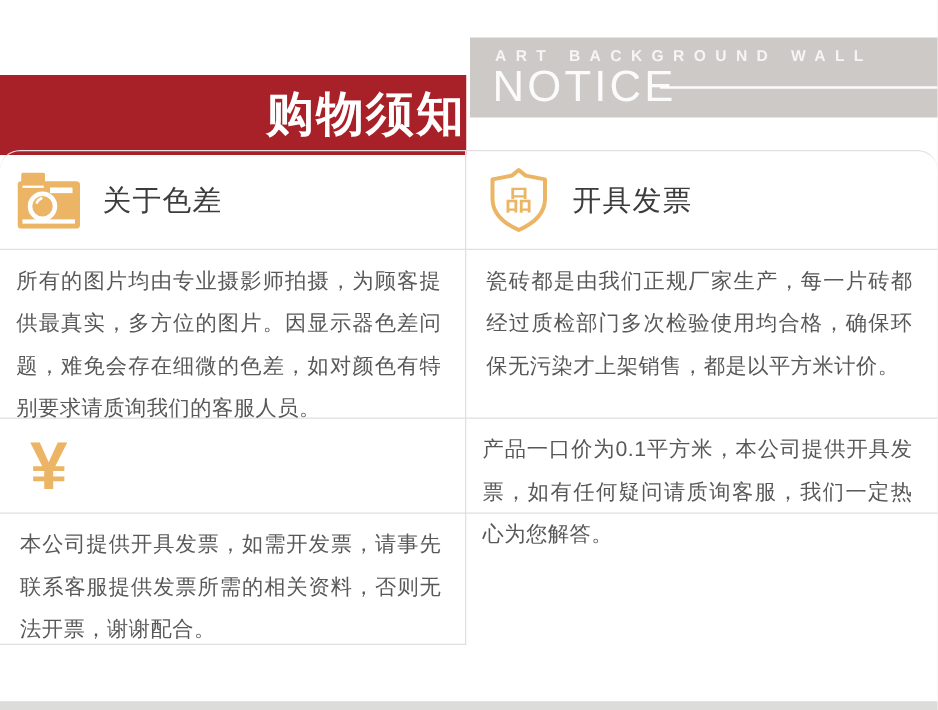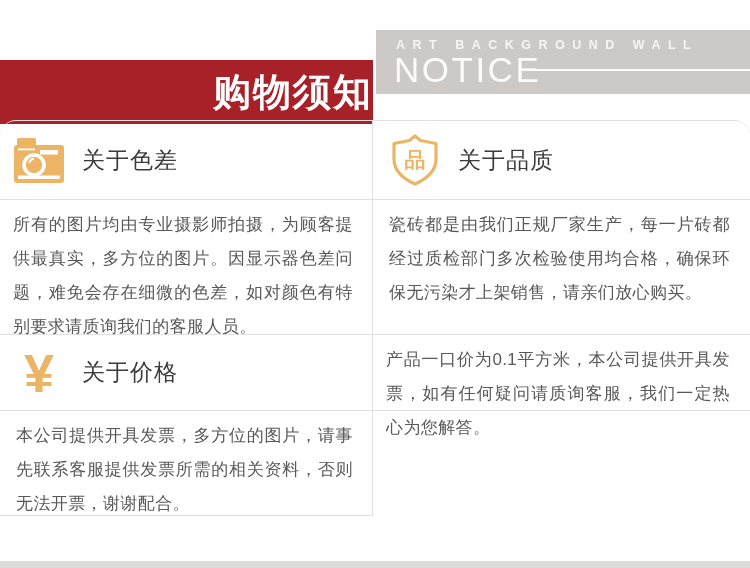--- a/index.html
+++ b/index.html
@@ -110,43 +110,42 @@
       <h3 class="sec-title">关于色差</h3>
     </div>
 
     <div class="cell head right">
       <span class="icon-box">
         <svg width="46" height="52" viewBox="0 0 46 52" aria-hidden="true">
           <path d="M23 2 L28.5 6.5 L44 9.5 V25 C44 36.5 35.5 44.5 23 50 C10.5 44.5 2 36.5 2 25 V9.5 L17.5 6.5 Z" fill="none" stroke="currentColor" stroke-width="3.2" stroke-linejoin="round"></path>
           <text x="23" y="33" text-anchor="middle" font-size="21" font-weight="bold" fill="currentColor">品</text>
         </svg>
       </span>
-      <h3 class="sec-title">关于品质</h3>
+      <h3 class="sec-title">开具发票</h3>
     </div>
 
     <div class="cell bodycell">
       <p>所有的图片均由专业摄影师拍摄，为顾客提供最真实，多方位的图片。因显示器色差问题，难免会存在细微的色差，如对颜色有特别要求请质询我们的客服人员。</p>
     </div>
     <div class="cell bodycell right">
-      <p>瓷砖都是由我们正规厂家生产，每一片砖都经过质检部门多次检验使用均合格，确保环保无污染才上架销售，请亲们放心购买。</p>
+      <p>瓷砖都是由我们正规厂家生产，每一片砖都经过质检部门多次检验使用均合格，确保环保无污染才上架销售，都是以平方米计价。</p>
     </div>
 
     <div class="cell head">
       <span class="icon-box">
         <span class="yen">¥</span>
       </span>
-      <h3 class="sec-title">关于价格</h3>
     </div>
 
 
     <div class="cell bodycell">
       <p>产品一口价为0.1平方米，本公司提供开具发票，如有任何疑问请质询客服，我们一定热心为您解答。</p>
     </div>
     <div class="cell bodycell right">
-      <p>本公司提供开具发票，多方位的图片，请事先联系客服提供发票所需的相关资料，否则无法开票，谢谢配合。</p>
+      <p>本公司提供开具发票，如需开发票，请事先联系客服提供发票所需的相关资料，否则无法开票，谢谢配合。</p>
     </div>
 
   </section>
 
   <div class="v-divider"></div>
   <div class="bottom-strip"></div>
 
 </div>
 
 </body></html>

